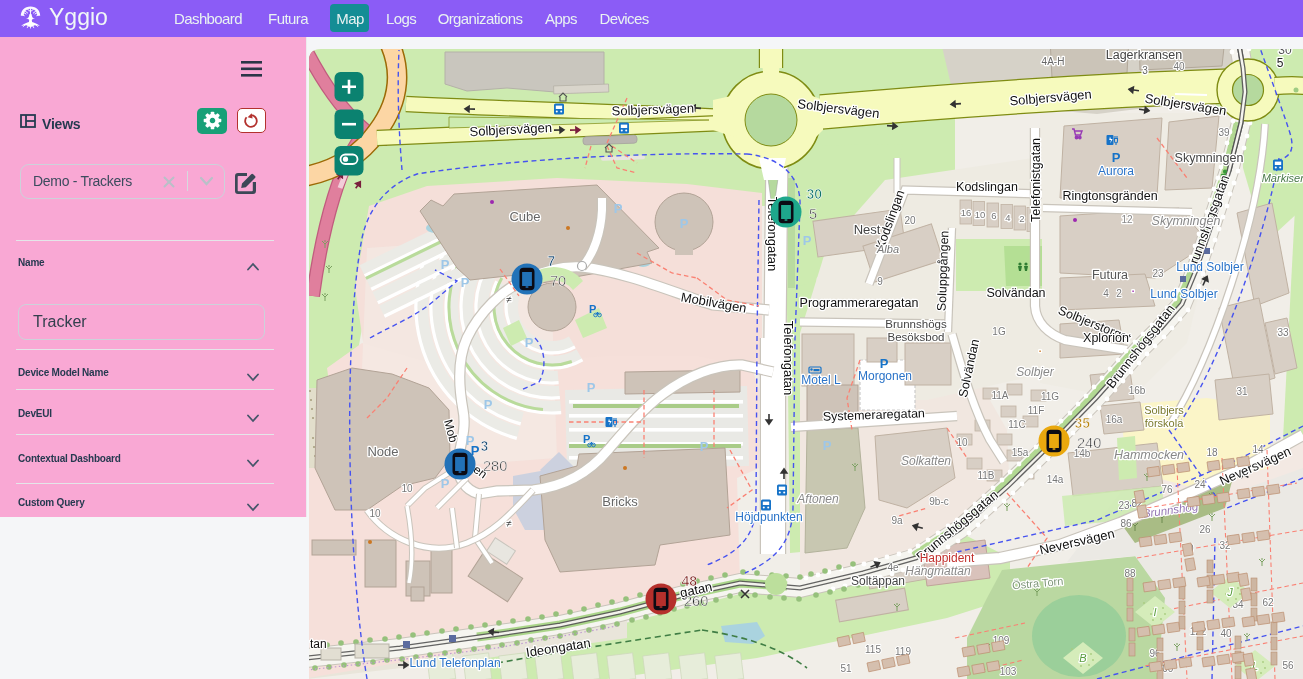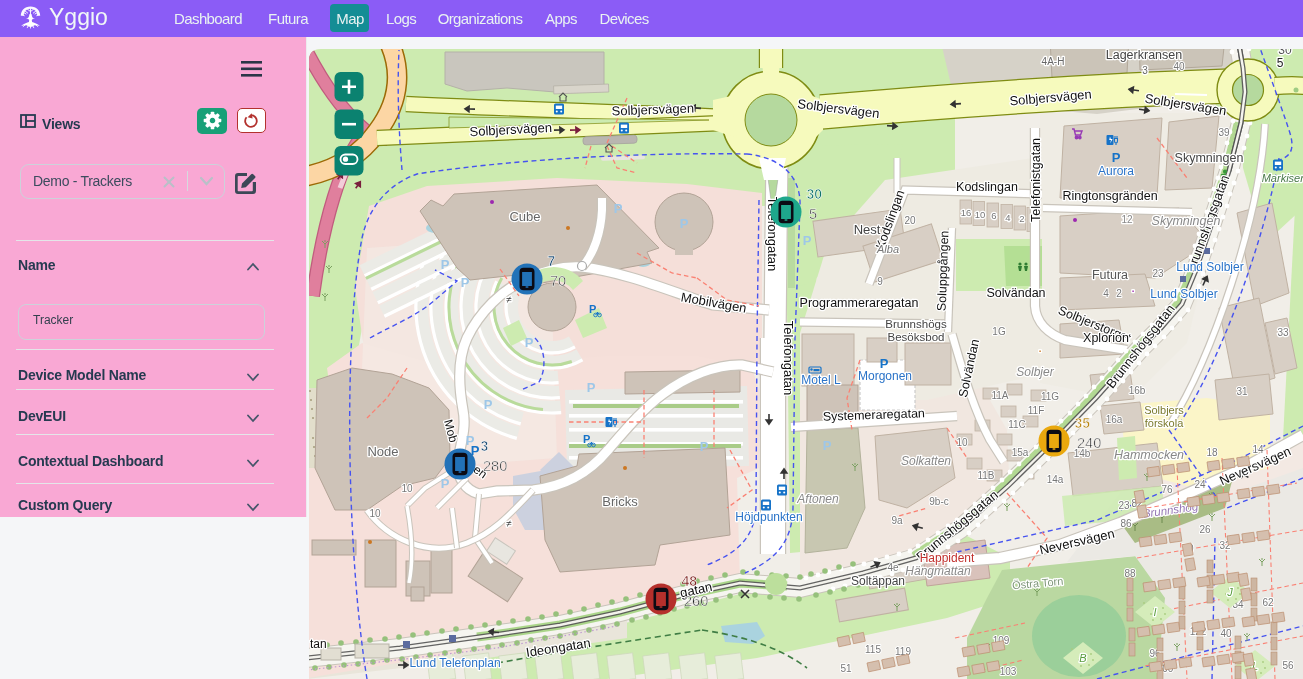--- a/index.html
+++ b/index.html
@@ -1,21 +1,21 @@
 <!DOCTYPE html>
 <html><head><meta charset="utf-8"><style>
 html,body{margin:0;padding:0;width:1303px;height:679px;overflow:hidden;font-family:"Liberation Sans",sans-serif;background:#f5f6f8}
 #nav{position:absolute;top:0;left:0;width:1303px;height:37px;background:#8b5cf6;color:#e9f2f2}
 #nav .item{position:absolute;top:0;height:37px;line-height:37px;font-size:15px;letter-spacing:-0.6px;transform:translateX(-50%);white-space:nowrap}
 #logo{position:absolute;left:49px;top:4px;font-size:23px;color:#f0f7f7}
 #maptab{position:absolute;left:330px;top:4px;width:39px;height:28px;background:#148d95;border-radius:4px}
 #side{position:absolute;top:37px;left:0;width:307px;height:480px;background:#f9a8d4;color:#263a50;border-right:1px solid #ececee;box-sizing:border-box}
 .abs{position:absolute}
 .hline{position:absolute;left:16px;width:258px;height:1px;background:#e4e6e9}
-.acc{position:absolute;left:18px;font-size:14px;letter-spacing:-0.2px;color:#263a50;font-weight:bold}
+.acc{position:absolute;left:18px;font-size:10px;letter-spacing:-0.2px;color:#263a50;font-weight:bold}
 .chev{position:absolute;left:246px;width:14px;height:14px}
 svg text{font-family:"Liberation Sans",sans-serif}
 </style></head><body>
 <div id="nav">
   <svg class="abs" style="left:17px;top:4px" width="27" height="27" viewBox="0 0 32 32">
     <g fill="#fff">
       <path d="M16 3 C9 3 4.5 8 4.5 14 L8 14 C8 9 11 5.5 16 5.5 C21 5.5 24 9 24 14 L27.5 14 C27.5 8 23 3 16 3Z" opacity=".95"></path>
       <g stroke="#fff" stroke-width="1.1" fill="none">
         <path d="M16 14 V5"></path>
           <path d="M16 9 L11 5"></path>
@@ -105,21 +105,21 @@
         <path d="M2 5 a3 3 0 0 1 3-3 h9 v3 H5.5 a.8 .8 0 0 0 -.8 .8 V19.5 a.8 .8 0 0 0 .8 .8 H19 a.8 .8 0 0 0 .8-.8 V11 h3.2 V20 a3 3 0 0 1 -3 3 H5 a3 3 0 0 1 -3-3 Z"></path>
         <path d="M9 12.5 L18.2 3.2 a1.4 1.4 0 0 1 2 0 l1.8 1.8 a1.4 1.4 0 0 1 0 2 L12.8 16.2 L8.2 17 Z"></path>
       </g>
     </svg>
   <div class="hline" style="top:203px"></div>
   <div class="acc" style="top:220px">Name</div>
   <svg class="chev" style="top:223px" viewBox="0 0 14 14">
       <path d="M2 9.5 L7 4 L12 9.5" fill="none" stroke="#45566a" stroke-width="1.8" stroke-linecap="round"></path>
     </svg>
   <div class="abs" style="left:18px;top:267px;width:245px;height:34px;border:1.4px solid #ccd2da;border-radius:8px">
-    <div class="abs" style="left:14px;top:8px;font-size:12px;color:#33404e;font-weight:normal">Tracker</div>
+    <div class="abs" style="left:14px;top:8px;font-size:16px;color:#33404e;font-weight:normal">Tracker</div>
   </div>
   <div class="hline" style="top:312px"></div>
   <div class="acc" style="top:330px">Device Model Name</div>
   <svg class="chev" style="top:333px" viewBox="0 0 14 14">
       <path d="M2 4.5 L7 10 L12 4.5" fill="none" stroke="#45566a" stroke-width="1.8" stroke-linecap="round"></path>
     </svg>
   <div class="hline" style="top:352px"></div>
   <div class="acc" style="top:371px">DevEUI</div>
   <svg class="chev" style="top:374px" viewBox="0 0 14 14">
       <path d="M2 4.5 L7 10 L12 4.5" fill="none" stroke="#45566a" stroke-width="1.8" stroke-linecap="round"></path>

